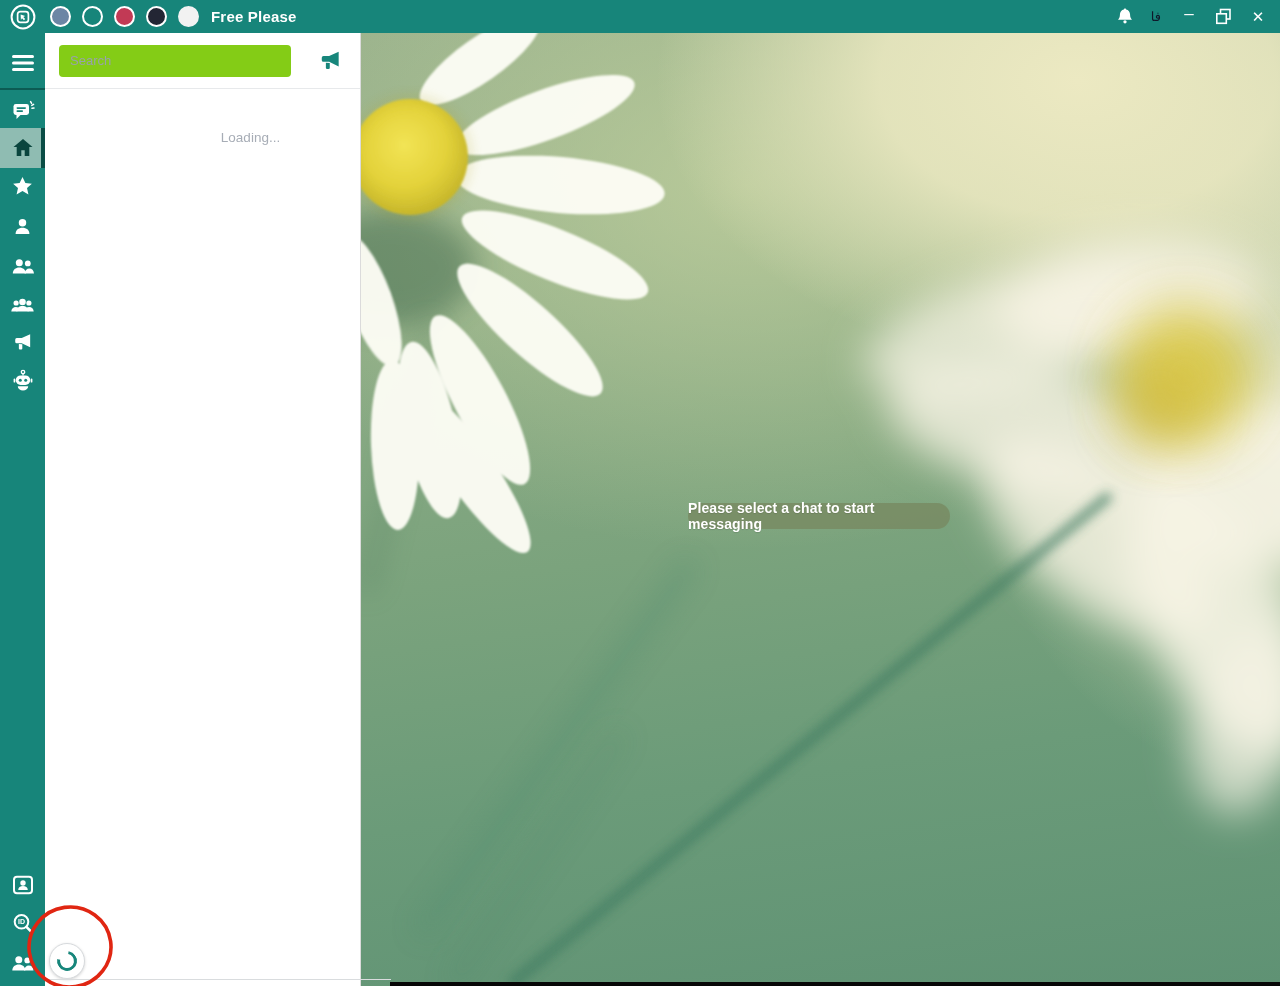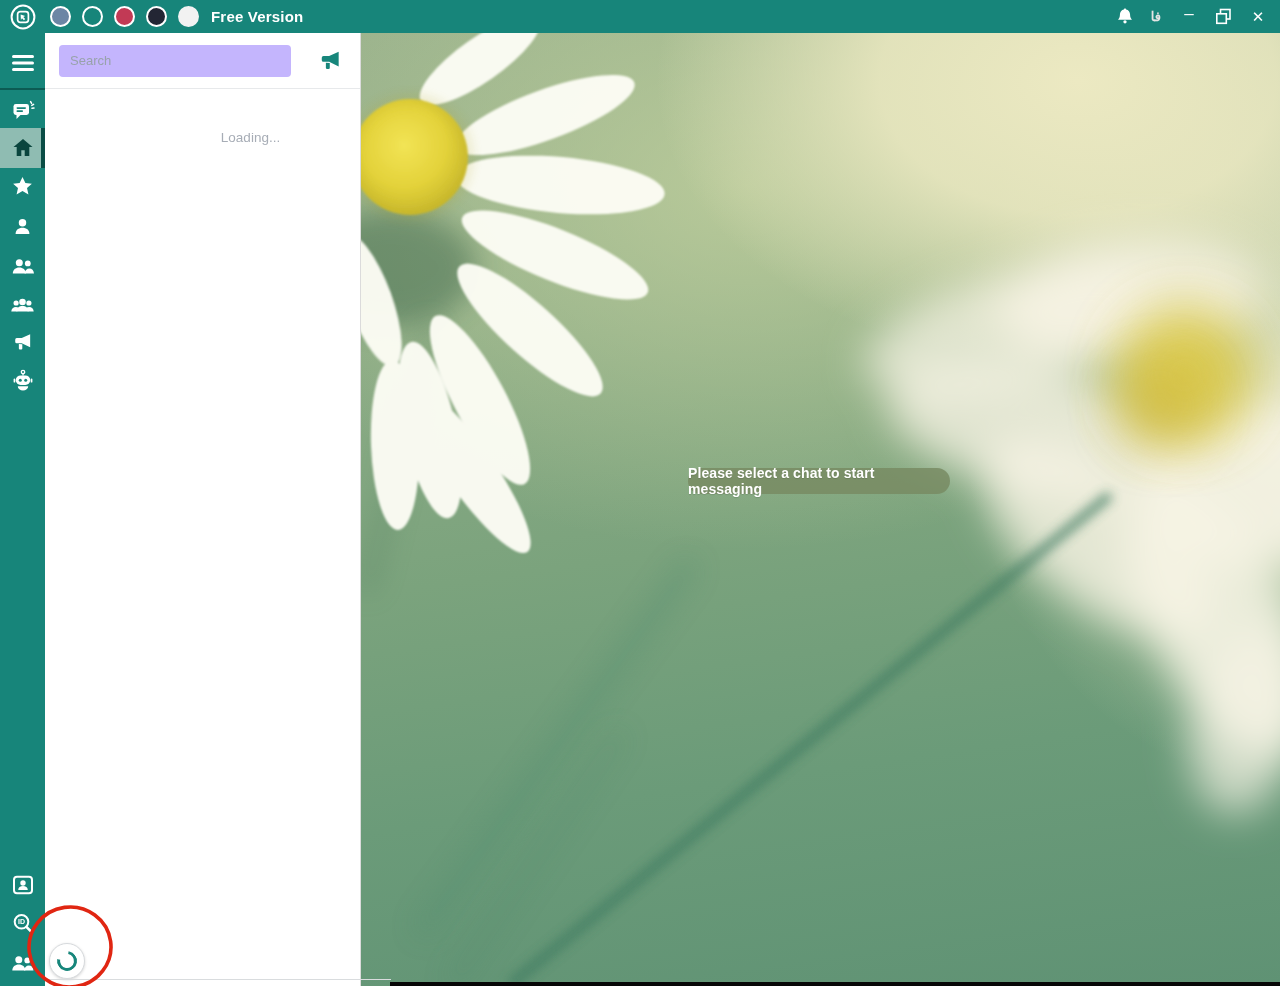--- a/index.html
+++ b/index.html
@@ -14,21 +14,21 @@
   .theme-circles { display:flex; align-items:center; margin-left:13px; gap:11px; }
   .circle { width:21px; height:21px; border-radius:50%; border:2px solid #ffffff; }
   .c1 { background:#6c86a5; }
   .c2 { background:transparent; }
   .c3 { background:#c23a55; }
   .c4 { background:#232634; }
   .c5 { background:#f2f2f2; border-color:#f2f2f2; }
   .version { color:#ffffff; font-size:15px; font-weight:600; margin-left:12px; letter-spacing:.2px; }
   .tb-right { margin-left:auto; display:flex; align-items:center; padding-right:12px; }
   .bell { width:22px; height:22px; }
-  .lang { color:#e5e5e5; font-size:13px; margin-left:15px; direction:rtl;font-weight:bold; }
+  .lang { color:#0f172a; font-size:13px; margin-left:15px; direction:rtl; }
   .winbtn { color:#ffffff; background:none; border:none; cursor:default;
             font-family:"Liberation Sans", sans-serif; display:flex; align-items:center; justify-content:center; }
   .min  { font-size:17px; margin-left:18px; width:20px; height:22px; padding-bottom:6px; }
   .restore { margin-left:14px; width:22px; height:22px; }
   .close { font-size:15px; margin-left:13px; width:20px; height:22px; }
 
   
   .sidebar { position:absolute; left:0; top:33px; width:45px; height:953px;
              background:#17857a; z-index:40; }
   .sb-item { position:absolute; left:0; width:45px; height:39px;
@@ -36,21 +36,21 @@
   .sb-item svg { display:block; }
   .sb-divider { position:absolute; left:0; top:55px; width:45px; height:2px; background:rgba(0,40,36,.45); }
   .sb-active { background:#8fbcb2; }
   .sb-active::after { content:""; position:absolute; right:0; top:0; width:4px; height:100%; background:#0a4d45; }
 
   
   .chatlist { position:absolute; left:45px; top:33px; width:316px; height:953px;
               background:#ffffff; border-right:1px solid rgba(0,0,0,.14); z-index:30; }
   .search-row { position:absolute; left:0; top:0; width:100%; height:55px; background:#fff;
                 display:flex; align-items:center; }
-  .search-input { margin-left:14px; width:232px; height:32px; background:#c4b5fd; border:none;
+  .search-input { margin-left:14px; width:232px; height:32px; background:#84cc16; border:none;
                   border-radius:4px; padding:0 11px; font-size:13px; color:#44505a; outline:none;
                   font-family:"Liberation Sans", sans-serif; }
   .search-input::placeholder { color:#98a2ab; }
   .channels-btn { margin-left:auto; margin-right:17px; background:none; border:none; width:26px; height:26px; }
   .list-divider { position:absolute; left:0; top:55px; width:100%; height:1px; background:#e7e9eb; }
   .loading { position:absolute; left:0; top:97px; width:100%; text-align:center;
              color:#a7adb6; font-size:13.5px;margin-left:48px; }
   .fab { position:absolute; left:4px; top:910px; width:36px; height:36px; border-radius:50%;
          background:#ffffff; border:1px solid #d7dadd; box-shadow:0 1px 3px rgba(0,0,0,.16);
          display:flex; align-items:center; justify-content:center; }
@@ -59,21 +59,21 @@
 
   
   .main { position:absolute; left:361px; top:33px; width:919px; height:953px; overflow:hidden;
           background:
             radial-gradient(620px 420px at 78% 5%,  rgba(236,233,194,1) 0%, rgba(236,233,194,.85) 32%, rgba(236,233,194,0) 68%),
             radial-gradient(520px 640px at 101% 36%, rgba(232,231,198,.92) 0%, rgba(232,231,198,0) 64%),
             radial-gradient(760px 520px at 42% 16%, rgba(198,211,160,.75) 0%, rgba(198,211,160,0) 70%),
             linear-gradient(172deg, #97b08b 0%, #8cab85 28%, #7ba37d 52%, #6b9b79 74%, #5f9274 100%);
           z-index:10; }
   .wallpaper { position:absolute; left:0; top:0; }
-  .pill { position:absolute; left:327px; top:435px; width:262px; height:26px; border-radius:13px;
+  .pill { position:absolute; left:327px; top:470px; width:262px; height:26px; border-radius:13px;
           background:rgba(120,139,99,.85); color:#ffffff; font-size:14px; font-weight:700;
           display:flex; align-items:center; justify-content:center; letter-spacing:.1px;
           text-shadow:0 1px 1px rgba(0,0,0,.12); }
 
   
   .gray-line { position:absolute; left:45px; top:979px; width:346px; height:1px; background:#d9dcde; z-index:62; }
   .black-bar { position:absolute; left:390px; top:982px; width:890px; height:4px; background:#070707; z-index:61; }
 
   
   .annotation { position:absolute; left:0; top:0; width:1280px; height:986px;
@@ -90,21 +90,21 @@
       <rect x="8.6" y="8.6" width="10.8" height="10.8" rx="2.6" fill="none" stroke="#fff" stroke-width="1.7"></rect>
       <path d="M11.6 11.4 l4.6 1.5 -1.9 1.2 1.9 2 -1.3 1.2 -1.9-2 -1.1 1.8 z" fill="#fff"></path>
     </svg>
     <div class="theme-circles">
       <span class="circle c1"></span>
       <span class="circle c2"></span>
       <span class="circle c3"></span>
       <span class="circle c4"></span>
       <span class="circle c5"></span>
     </div>
-    <span class="version">Free Version</span>
+    <span class="version">Free Please</span>
 
     <div class="tb-right">
       <svg class="bell" viewBox="0 0 24 24">
         <path d="M12 2.6c.7 0 1.2.5 1.2 1.1 2.6.55 4.3 2.6 4.3 5.3 0 3.2 1 4.9 2.1 5.9H4.4c1.1-1 2.1-2.7 2.1-5.9 0-2.7 1.7-4.75 4.3-5.3 0-.6.5-1.1 1.2-1.1z" fill="#fff"></path>
         <circle cx="12" cy="17.3" r="1.8" fill="#fff"></circle>
       </svg>
       <span class="lang">فا</span>
       <button class="winbtn min">–</button>
       <svg class="restore" viewBox="0 0 22 22">
         <rect x="7.5" y="3.5" width="9.5" height="9.5" fill="none" stroke="#fff" stroke-width="1.6"></rect>

